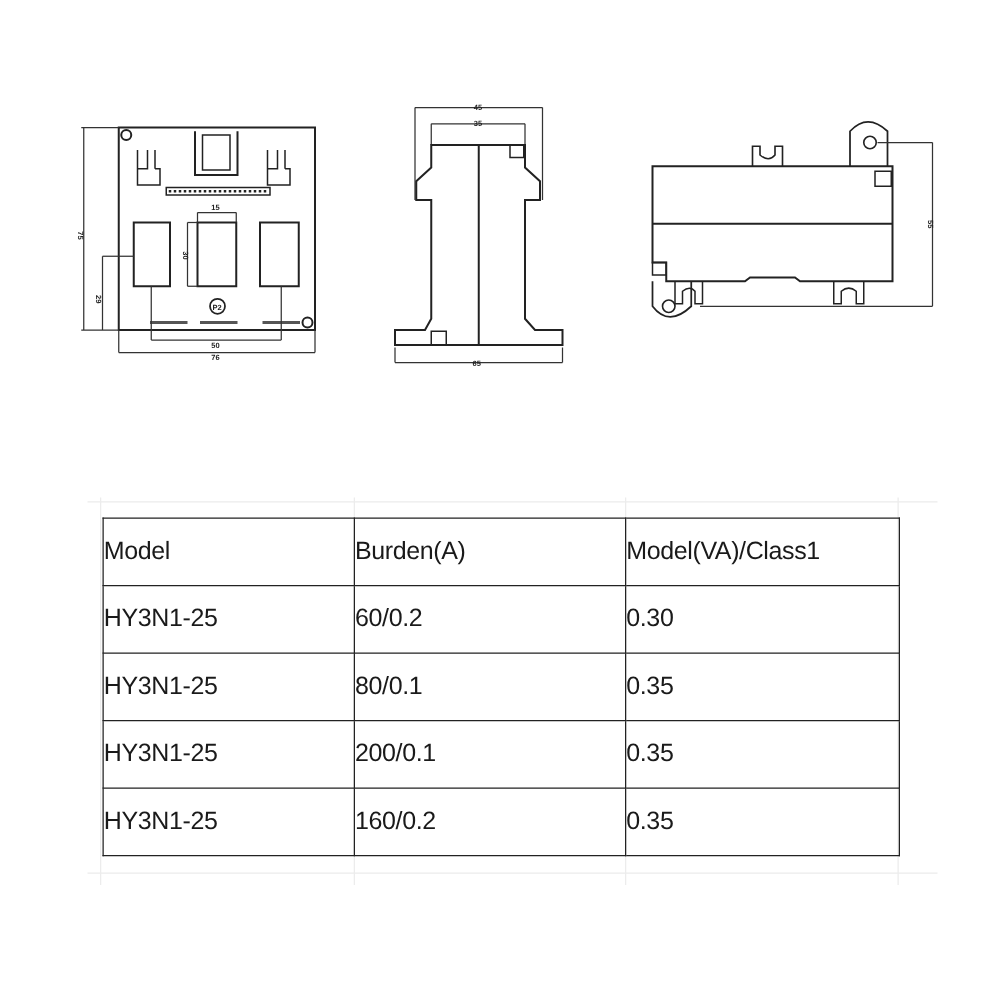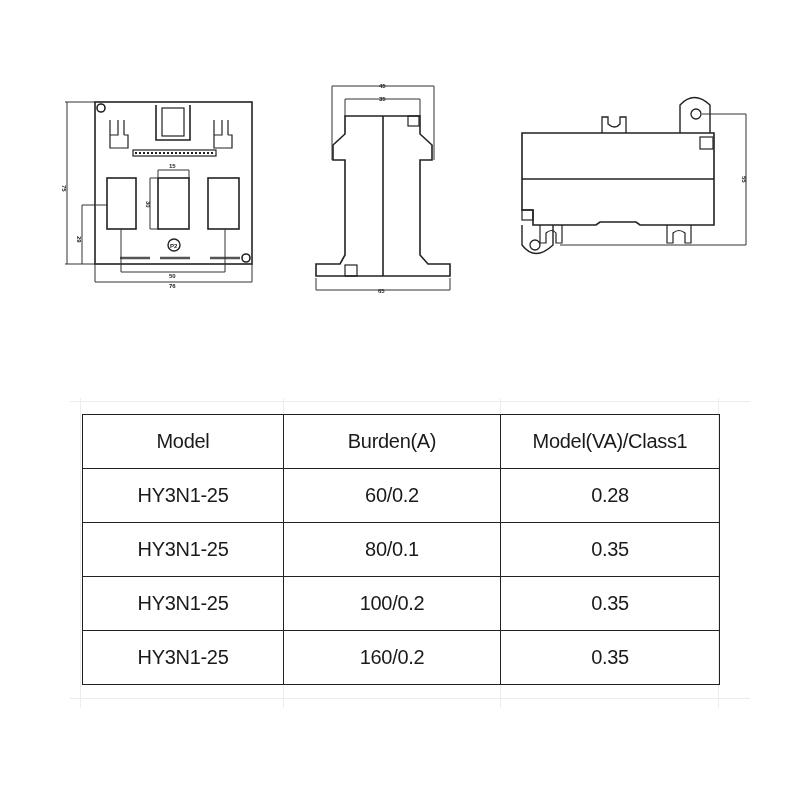--- a/index.html
+++ b/index.html
@@ -3,21 +3,21 @@
 <meta charset="utf-8">
 <style>
   html, body { margin:0; padding:0; background:#ffffff; }
   body { width:800px; height:800px; position:relative; overflow:hidden;
          font-family:"Liberation Sans", sans-serif; color:#1a1a1a; }
   .drawing { position:absolute; left:0; top:0; width:800px; height:320px; }
   .dim { font-family:"Liberation Sans", sans-serif; font-size:6px; fill:#222; font-weight:bold; }
   .grid-h { position:absolute; height:1px; background:#ececec; }
   .grid-v { position:absolute; width:1px; background:#ececec; }
   table.spec { position:absolute; left:82px; top:414px; width:637px; border-collapse:collapse; table-layout:fixed; }
-  table.spec td { border:1.5px solid #222; height:53px; text-align:center; vertical-align:middle;
+  table.spec td { border:1.5px solid #222; height:53px; vertical-align:middle;
                   font-size:20px; color:#1a1a1a; padding:0; letter-spacing:-0.3px; }
   table.spec tr.head td { font-size:20px; }
 </style>
 </head>
 <body>
 
 <svg class="drawing" viewBox="0 0 800 320" xmlns="http://www.w3.org/2000/svg">
   <g stroke="#222" fill="none" stroke-width="1.6">
 
     <rect x="95" y="102" width="157" height="162"></rect>
@@ -141,30 +141,30 @@
     </colgroup>
   <tbody>
       <tr class="head">
     <td>Model</td>
     <td>Burden(A)</td>
     <td>Model(VA)/Class1</td>
   </tr>
   <tr>
     <td>HY3N1-25</td>
     <td>60/0.2</td>
-    <td>0.28</td>
+    <td>0.30</td>
   </tr>
   <tr>
     <td>HY3N1-25</td>
     <td>80/0.1</td>
     <td>0.35</td>
   </tr>
   <tr>
     <td>HY3N1-25</td>
-    <td>100/0.2</td>
+    <td>200/0.1</td>
     <td>0.35</td>
   </tr>
   <tr>
     <td>HY3N1-25</td>
     <td>160/0.2</td>
     <td>0.35</td>
   </tr>
 </tbody>
   </table>
 

